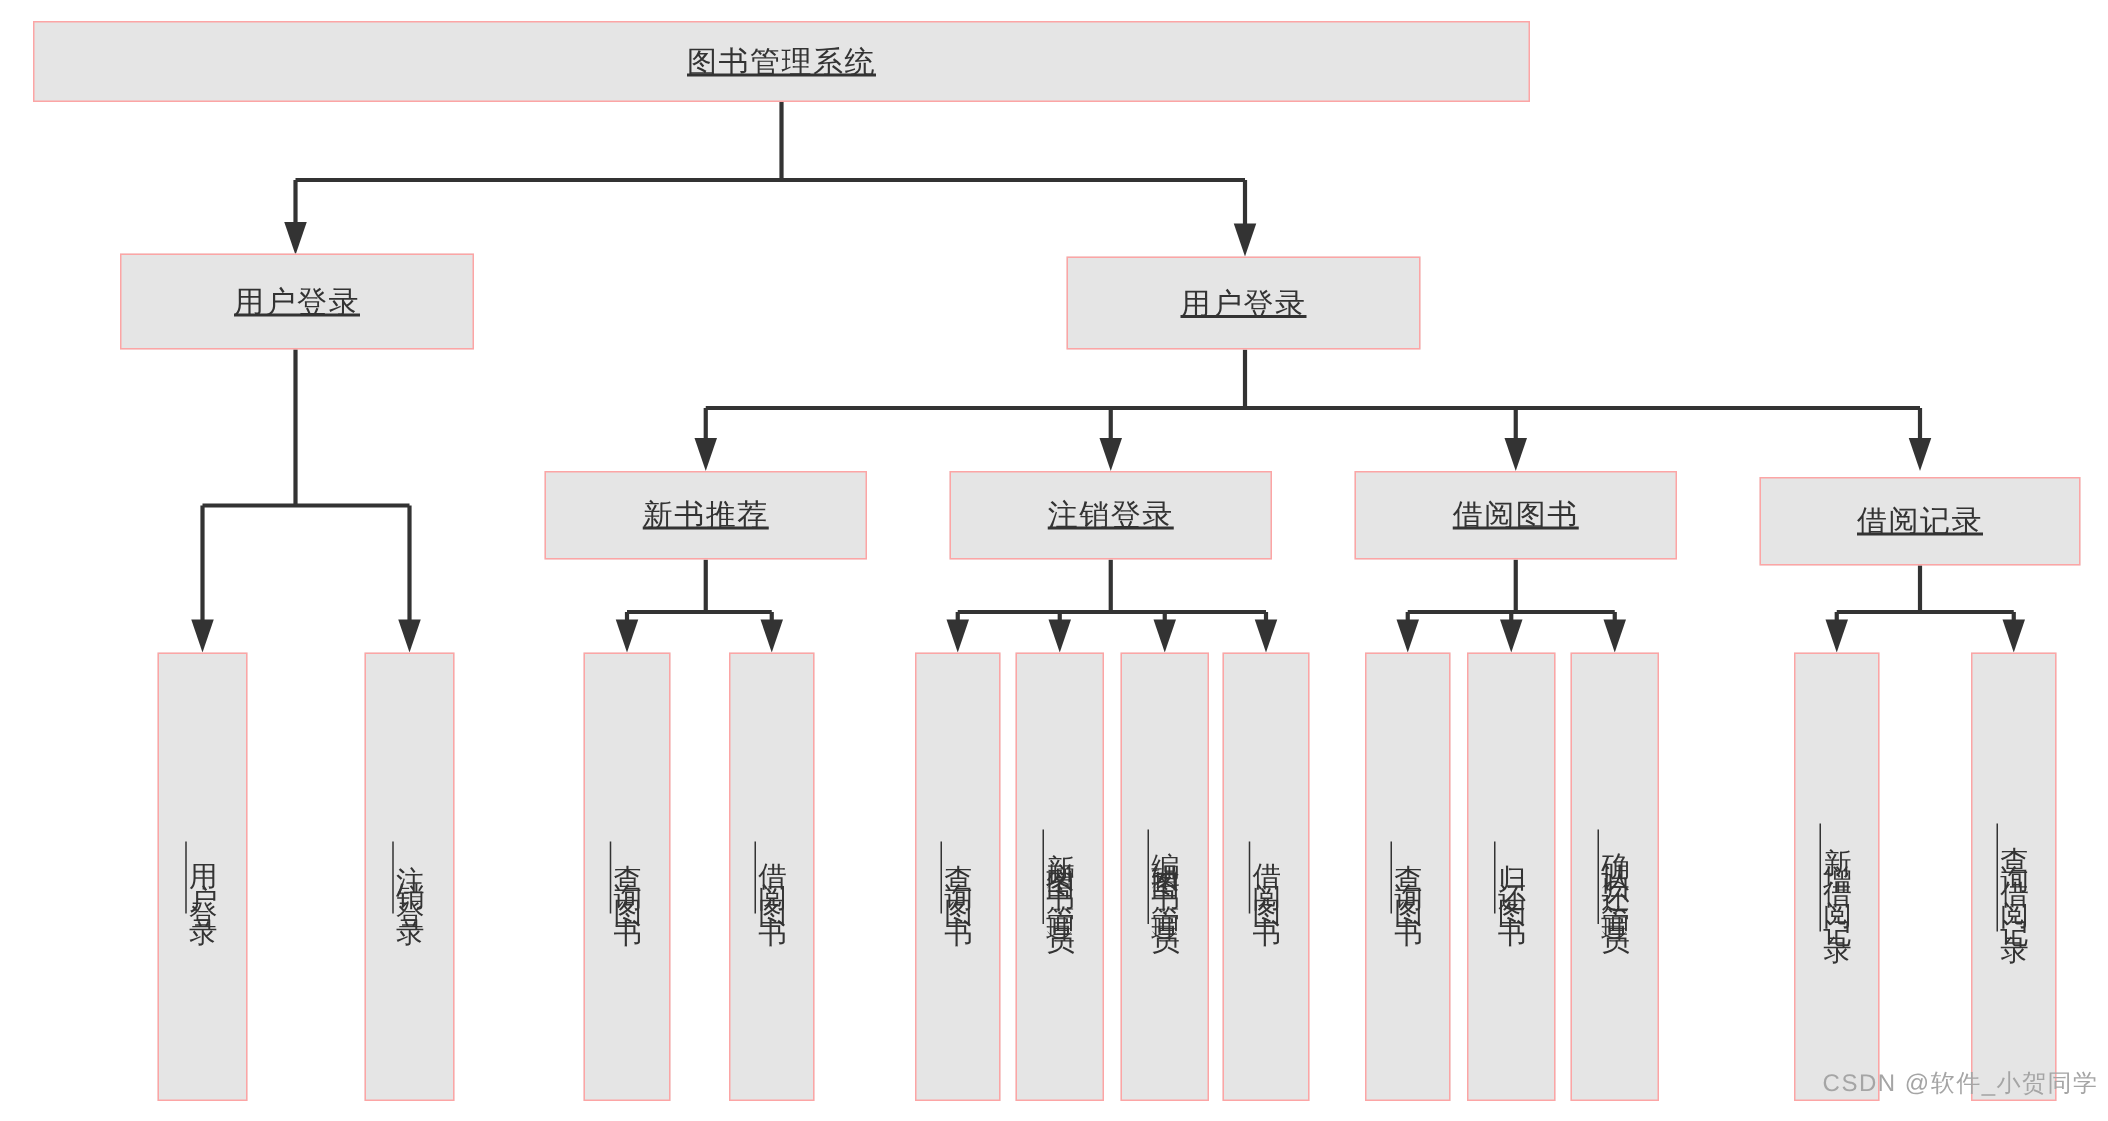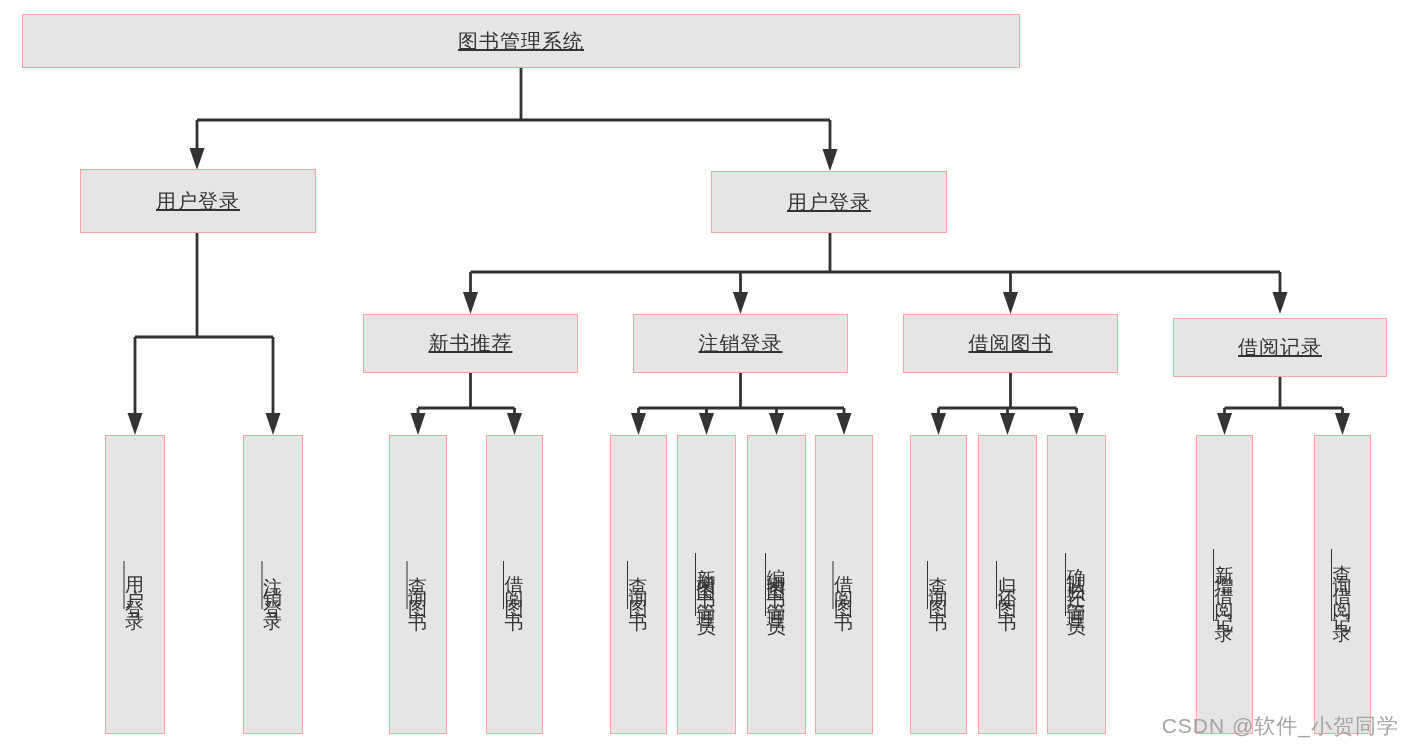--- a/index.html
+++ b/index.html
@@ -29,21 +29,21 @@
     writing-mode:vertical-lr;
     text-orientation:mixed;
     font-size:19px;
     letter-spacing:12px;
     line-height:1;
   }
   .leaf.dense{letter-spacing:7px;}
   #watermark{
     position:absolute;
     top:712px;right:6px;
-    font-size:21px;
+    font-size:16px;
     color:#a5a5a5;
     letter-spacing:1px;
     z-index:3;
     white-space:nowrap;
   }
 </style>
 </head>
 <body>
 
 <div id="stage">

